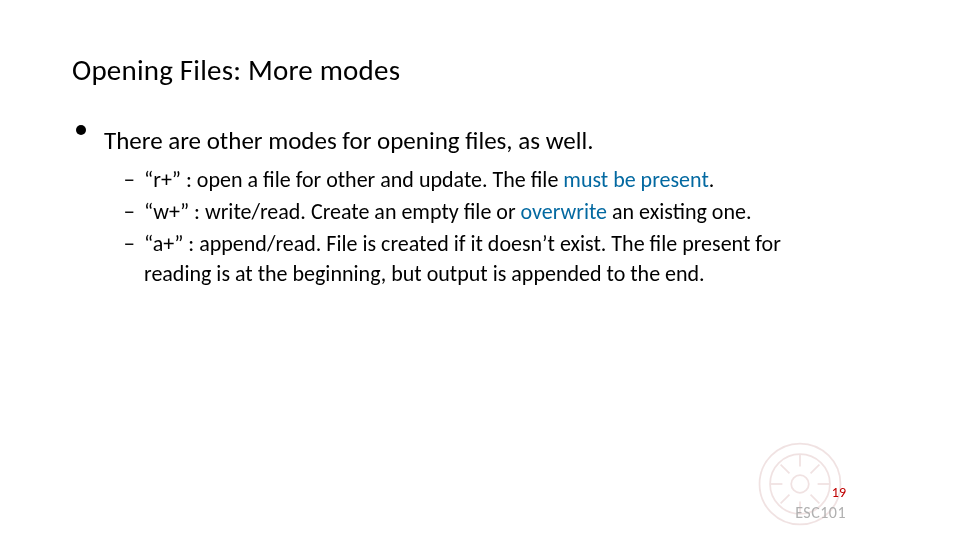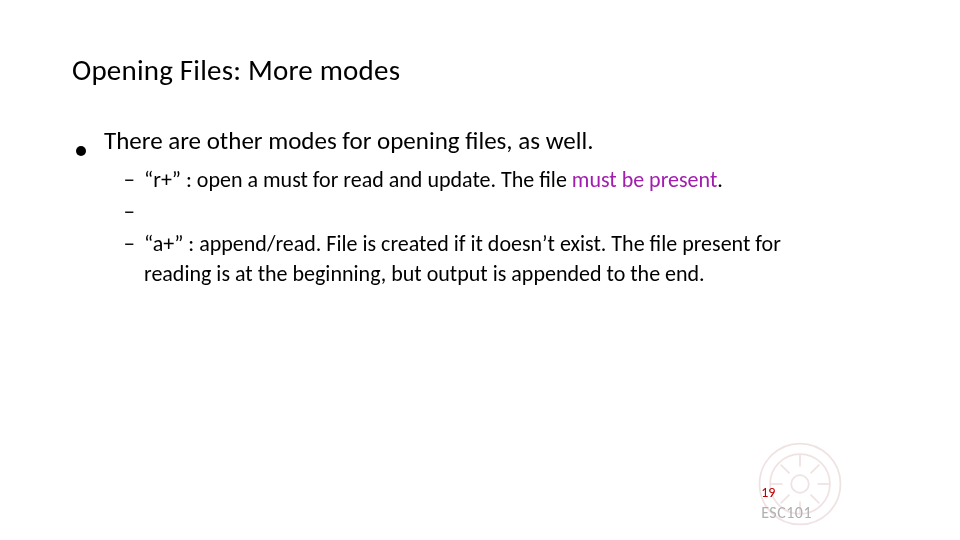--- a/index.html
+++ b/index.html
@@ -1,27 +1,27 @@
 <!DOCTYPE html>
 <html><head>
 <meta charset="utf-8">
 <style>
   * { margin: 0; padding: 0; box-sizing: border-box; }
   html, body { width: 960px; height: 540px; background: #fff; font-family: Calibri, "Segoe UI", Arial, sans-serif; color: #000; overflow: hidden; }
   .slide { position: relative; width: 868px; height: 540px; }
   .title { position: absolute; left: 72px; top: 52px; font-size: 29px; font-weight: 400; color: #000; letter-spacing: 0.2px; }
-  .main-bullet-row { position: absolute; left: 76px; top: 125px; display: flex; align-items: flex-end; }
+  .main-bullet-row { position: absolute; left: 76px; top: 125px; display: flex; align-items: flex-start; }
   .disc { width: 10px; height: 10px; border-radius: 50%; background: #000; margin-right: 18px; flex: none; }
   .main-bullet-text { font-size: 25px; }
   .sub-list { position: absolute; left: 124px; top: 165px; right: 80px; }
   .sub-item { display: flex; align-items: flex-start; margin-bottom: 2px; }
   .dash { width: 20px; flex: none; font-size: 22px; line-height: 30px; text-align: left; color: #000; }
   .sub-text { font-size: 22px; line-height: 30px; }
-  .emph { color: #a21caf; }
-  .footer { position: absolute; right: 56px; bottom: 18px; text-align: left; }
+  .emph { color: #0369a1; }
+  .footer { position: absolute; right: 22px; bottom: 18px; text-align: right; }
   .page-num { font-size: 14px; color: #bf0000; }
   .course { font-size: 16px; color: #b0b0b0; margin-top: 2px; letter-spacing: 0.5px; }
   .seal { position: absolute; right: 24px; bottom: 12px; opacity: 0.12; }
   .seal svg { display: block; }
 </style>
 </head>
 <body>
 
 <div class="slide">
 
@@ -29,25 +29,28 @@
 
   <div class="main-bullet-row">
     <div class="disc"></div>
     <div class="main-bullet-text">There are other modes for opening files, as well.</div>
   </div>
 
   <div class="sub-list">
     <div class="sub-item">
       <div class="dash">−</div>
       <div class="sub-text">
-        <span>“r+” : open a must for read and update. The file </span><span class="emph">must be present</span><span>.</span>
+        <span>“r+” : open a file for other and update. The file </span><span class="emph">must be present</span><span>.</span>
       </div>
     </div>
     <div class="sub-item">
       <div class="dash">−</div>
+      <div class="sub-text">
+        <span>“w+” : write/read. Create an empty file or </span><span class="emph">overwrite</span><span> an existing one.</span>
+      </div>
     </div>
     <div class="sub-item">
       <div class="dash">−</div>
       <div class="sub-text">
         <span>“a+” : append/read. File is created if it doesn’t exist. The file present for reading is at the beginning, but output is appended to the end.</span><span class="emph"></span><span></span>
       </div>
     </div>
   </div>
 
   <div class="seal">

